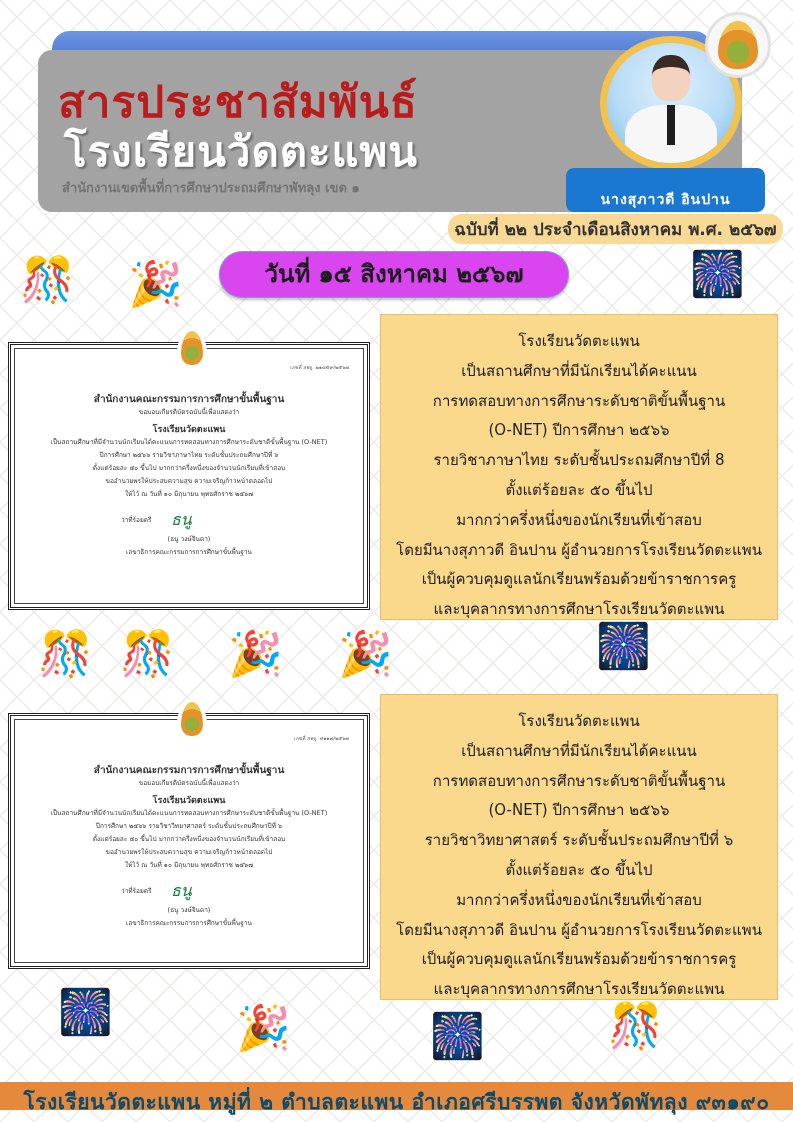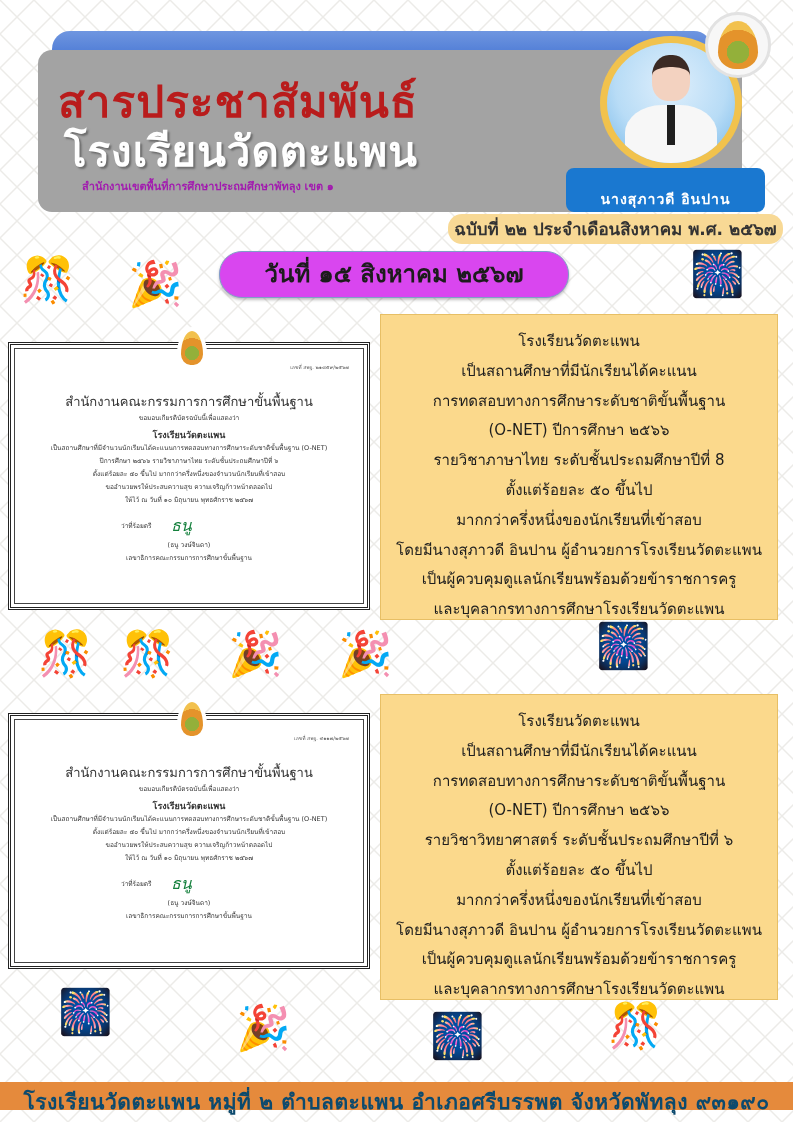--- a/index.html
+++ b/index.html
@@ -32,21 +32,21 @@
     font-family: "DejaVu Sans", sans-serif; letter-spacing: 1px;
   }
   .title2 {
     left: 64px; top: 118px;
     font-size: 42px; font-weight: bold; color: #ffffff;
     text-shadow: 2px 2px 2px #6b6b6b;
     font-family: "DejaVu Sans", sans-serif; letter-spacing: 1px;
   }
   .subtitle {
     left: 62px; top: 177px;
-    font-size: 11px; font-weight: bold; color: #a21caf; margin-left: 20px;
+    font-size: 13px; font-weight: bold; color: #737373;
   }
   .photo-ring {
     left: 600px; top: 36px; width: 142px; height: 134px;
     border-radius: 50%;
     background: #f1c24d;
   }
   .photo {
     left: 607px; top: 43px; width: 128px; height: 120px;
     border-radius: 50%;
     background: radial-gradient(circle at 50% 35%, #dfeffc 0%, #b8dcf6 55%, #6fb4e8 100%);
@@ -109,21 +109,21 @@
     background: radial-gradient(circle at 50% 65%, #93b03a 0 28%, #e4932b 29% 60%, #f2c14e 61%);
     border-radius: 50% 50% 45% 45% / 65% 65% 35% 35%;
     border: 4px solid #ffffff;
   }
   .cert-no {
     position: absolute; right: 18px; top: 18px; font-size: 5px; color: #555;
   }
   .cert-body {
     position: absolute; left: 0; right: 0; top: 46px; text-align: center; color: #333;
   }
-  .cert-org { font-size: 13px; font-weight: normal; }
+  .cert-org { font-size: 10px; font-weight: bold; }
   .cert-line { font-size: 6.5px; line-height: 13px; }
   .cert-school { font-size: 9px; font-weight: bold; margin-top: 3px; }
   .cert-sig-row { position: relative; height: 26px; margin-top: 6px; }
   .cert-sig-label { position: absolute; left: 110px; top: 8px; font-size: 6.5px; text-align: right; }
   .cert-sig {
     position: absolute; left: 160px; top: 0px; font-size: 16px; font-style: italic; color: #15803d;
     font-family: "DejaVu Serif", serif;
   }
 
   
@@ -220,20 +220,21 @@
 <div class="abs deco" style="left:596px;top:624px;">🎆</div>
 
 <div class="abs cert cert-2">
   <div class="cert-logo"></div>
   <div class="cert-no">เลขที่ สพฐ. ๔๑๑๗/๒๕๖๗</div>
   <div class="cert-body">
     <div class="cert-org">สำนักงานคณะกรรมการการศึกษาขั้นพื้นฐาน</div>
     <div class="cert-line">ขอมอบเกียรติบัตรฉบับนี้เพื่อแสดงว่า</div>
     <div class="cert-school">โรงเรียนวัดตะแพน</div>
     <div class="cert-line">เป็นสถานศึกษาที่มีจำนวนนักเรียนได้คะแนนการทดสอบทางการศึกษาระดับชาติขั้นพื้นฐาน (O-NET)</div>
+    <div class="cert-line">ปีการศึกษา ๒๕๖๖ รายวิชาวิทยาศาสตร์ ระดับชั้นประถมศึกษาปีที่ ๖</div>
     <div class="cert-line">ตั้งแต่ร้อยละ ๕๐ ขึ้นไป มากกว่าครึ่งหนึ่งของจำนวนนักเรียนที่เข้าสอบ</div>
     <div class="cert-line">ขออำนวยพรให้ประสบความสุข ความเจริญก้าวหน้าตลอดไป</div>
     <div class="cert-line">ให้ไว้ ณ วันที่ ๑๐ มิถุนายน พุทธศักราช ๒๕๖๗</div>
     <div class="cert-sig-row">
       <span class="cert-sig-label">ว่าที่ร้อยตรี</span>
       <span class="cert-sig">ธนู</span>
     </div>
     <div class="cert-line">(ธนู  วงษ์จินดา)</div>
     <div class="cert-line">เลขาธิการคณะกรรมการการศึกษาขั้นพื้นฐาน</div>
   </div>

